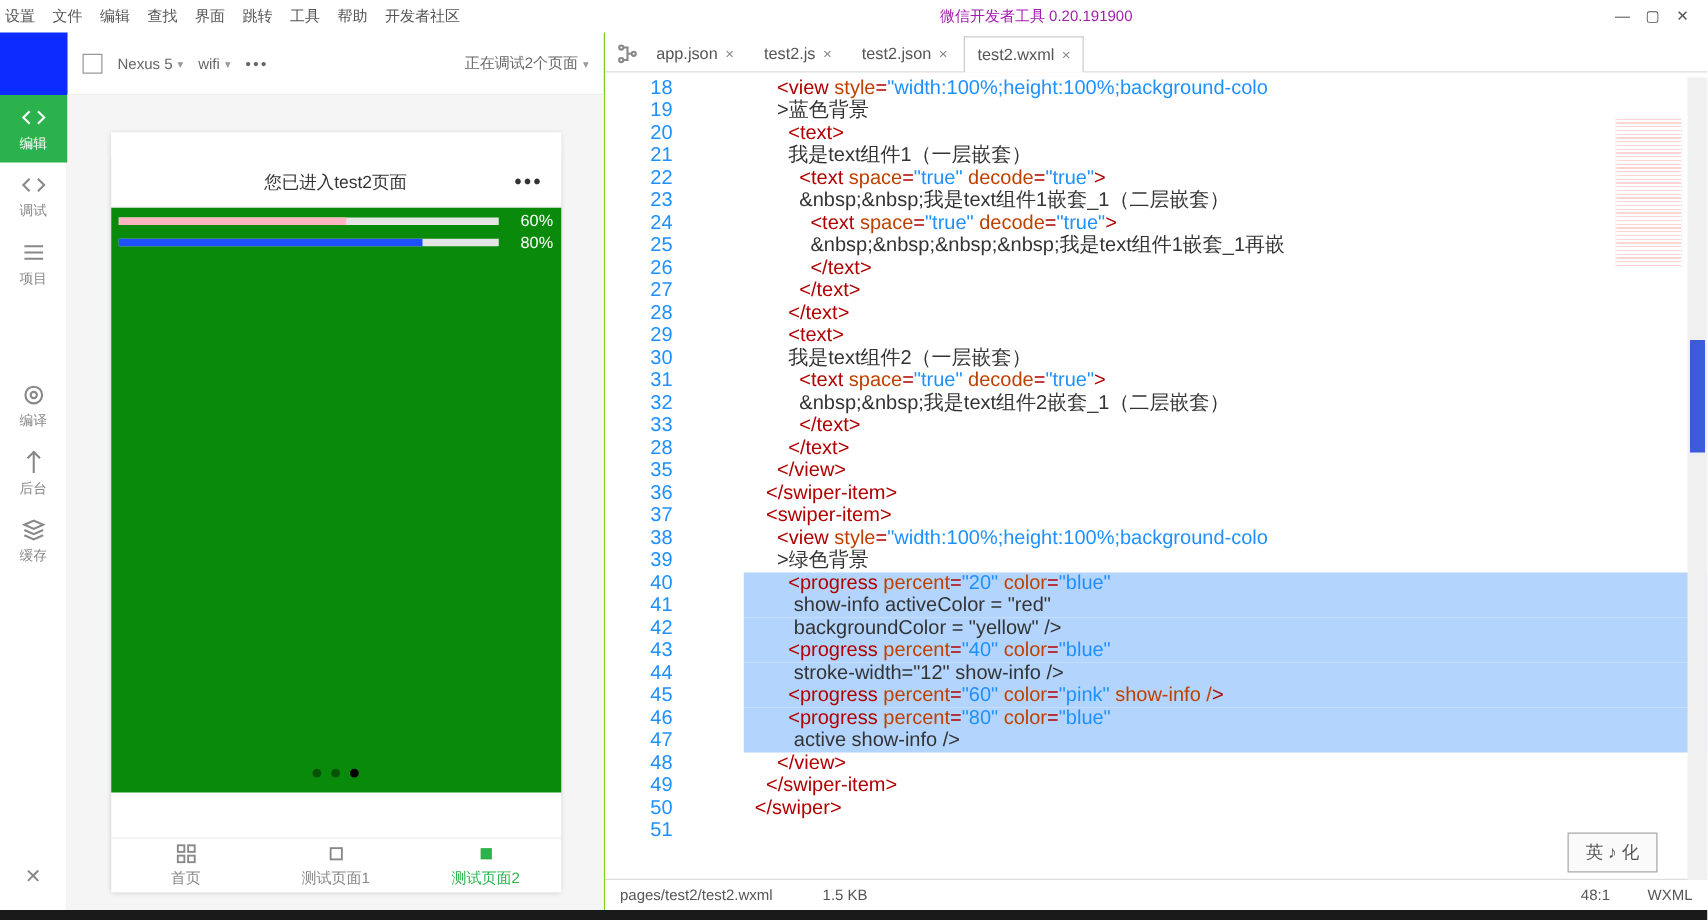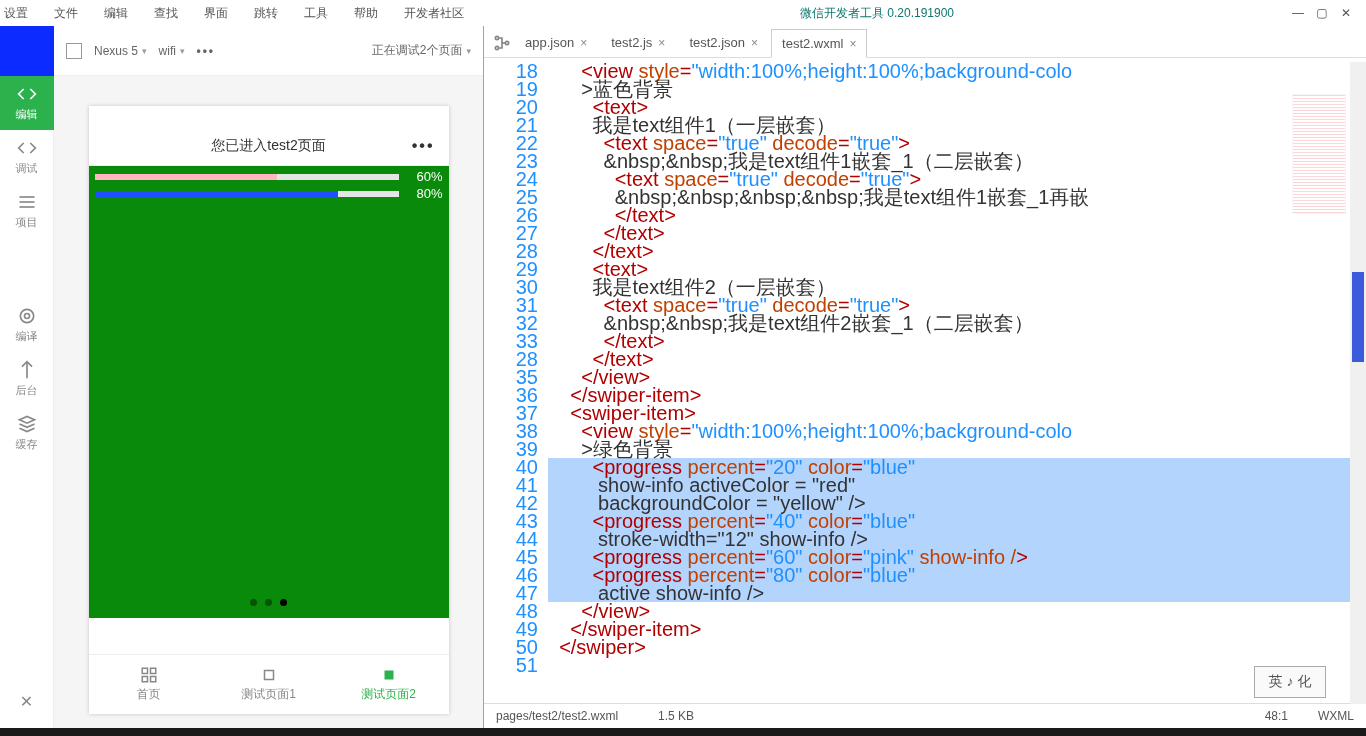--- a/index.html
+++ b/index.html
@@ -1,18 +1,18 @@
 <!DOCTYPE html>
 <html><head>
 <meta charset="utf-8">
 <style>
 * { margin: 0; padding: 0; box-sizing: border-box; font-family: "Microsoft YaHei", Arial, sans-serif; }
 body { width: 1366px; height: 736px; overflow: hidden; background: #fff; display: flex; flex-direction: column; }
-.menubar { height: 26px; background: #fff; display: flex; align-items: center; padding: 0 4px; font-size: 12px; color: #555; gap: 26px; }
-.menubar .title-center { flex: 1; text-align: center; font-size: 12px; color: #0f766e; }
+.menubar { height: 26px; background: #fff; display: flex; align-items: center; padding: 0 4px; font-size: 12px; color: #555; gap: 14px; }
+.menubar .title-center { flex: 1; text-align: center; font-size: 12px; color: #a21caf; }
 .win-ctrls { display: flex; gap: 8px; padding-right: 8px; }
 .win-ctrls span { width: 16px; height: 16px; display: inline-flex; align-items: center; justify-content: center; }
 .main { flex: 1; display: flex; min-height: 0; }
 .sidebar { width: 54px; background: #fff; display: flex; flex-direction: column; align-items: center; border-right: 1px solid #eee; }
 .side-square { width: 54px; height: 50px; background: #0b2bff; }
 .side-item { width: 54px; height: 54px; display: flex; flex-direction: column; align-items: center; justify-content: center; font-size: 11px; color: #888; gap: 3px; cursor: pointer; }
 .side-item.active { background: #2bb24c; color: #fff; }
 .side-item svg { width: 20px; height: 20px; }
 .side-gap { height: 60px; }
 .sim-col { width: 430px; display: flex; flex-direction: column; border-right: 1px solid #84cc16; }
@@ -28,31 +28,31 @@
 .phone-content { flex: 1; background: #0a8a0a; color: #fff; padding: 2px; display: flex; flex-direction: column; }
 .phone-content .caption { font-size: 15px; padding: 2px 4px; }
 .prog-row { display: flex; align-items: center; gap: 4px; padding: 1px 4px; }
 .prog-bar { flex: 1; height: 6px; position: relative; }
 .prog-bar .bg { position: absolute; inset: 0; }
 .prog-bar .fg { position: absolute; top: 0; left: 0; height: 100%; }
 .prog-pct { font-size: 13px; color: #fff; width: 40px; text-align: right; }
 .swiper-dots { margin-top: auto; display: flex; justify-content: center; gap: 8px; padding-bottom: 10px; }
 .swiper-dots span { width: 7px; height: 7px; border-radius: 50%; background: rgba(0,0,0,.4); }
 .swiper-dots span.on { background: #000; }
-.phone-tabs { height: 60px; display: flex; border-top: 1px solid #eee; margin-top: 36px; }
+.phone-tabs { height: 44px; display: flex; border-top: 1px solid #eee; margin-top: 36px; }
 .phone-tab { flex: 1; display: flex; flex-direction: column; align-items: center; justify-content: center; font-size: 12px; color: #888; gap: 2px; }
 .phone-tab.active { color: #2bb24c; }
 .phone-tab svg { width: 18px; height: 18px; }
 .editor-col { flex: 1; display: flex; flex-direction: column; min-width: 0; position: relative; }
 .tabbar { height: 32px; display: flex; align-items: end; padding-left: 8px; gap: 2px; border-bottom: 1px solid #ddd; font-size: 13px; }
 .hier-icon { width: 20px; height: 20px; margin-bottom: 4px; color: #888; }
 .tab { padding: 6px 10px; display: flex; align-items: center; gap: 6px; color: #555; border: 1px solid transparent; cursor: pointer; }
 .tab.active { border: 1px solid #ccc; border-bottom: 1px solid #fff; background: #fff; margin-bottom: -1px; }
 .tab .close { color: #888; font-size: 12px; }
-.code { flex: 1; overflow: hidden; display: flex; font-family: Consolas, monospace; font-size: 20px; line-height: 18px; position: relative; }
+.code { flex: 1; overflow: hidden; display: flex; font-family: Consolas, monospace; font-size: 16px; line-height: 18px; position: relative; gap: 47px; }
 .gutter { width: 64px; text-align: right; color: #1e90ff; padding-right: 10px; padding-top: 4px; }
 .code-body { flex: 1; white-space: pre; padding-top: 4px; color: #333; }
 .tk-tag { color: #b00000; }
 .tk-attr { color: #c04000; }
 .tk-str { color: #1e90ff; }
 .tk-op { color: #b00000; }
 .hl { background: #b3d4fc; }
 .minimap { position: absolute; right: 20px; top: 36px; width: 54px; height: 120px; background: repeating-linear-gradient(#faa 0 1px, transparent 1px 3px); opacity: .5; border: 1px solid #eee; }
 .brand { position: absolute; right: 40px; bottom: 30px; width: 72px; height: 32px; border: 1px solid #aaa; display: flex; align-items: center; justify-content: center; font-size: 14px; color: #555; background: #fafafa; }
 .statusbar { height: 24px; border-top: 1px solid #ddd; display: flex; align-items: center; font-size: 12px; color: #555; padding: 12px 12px; gap: 40px; }

